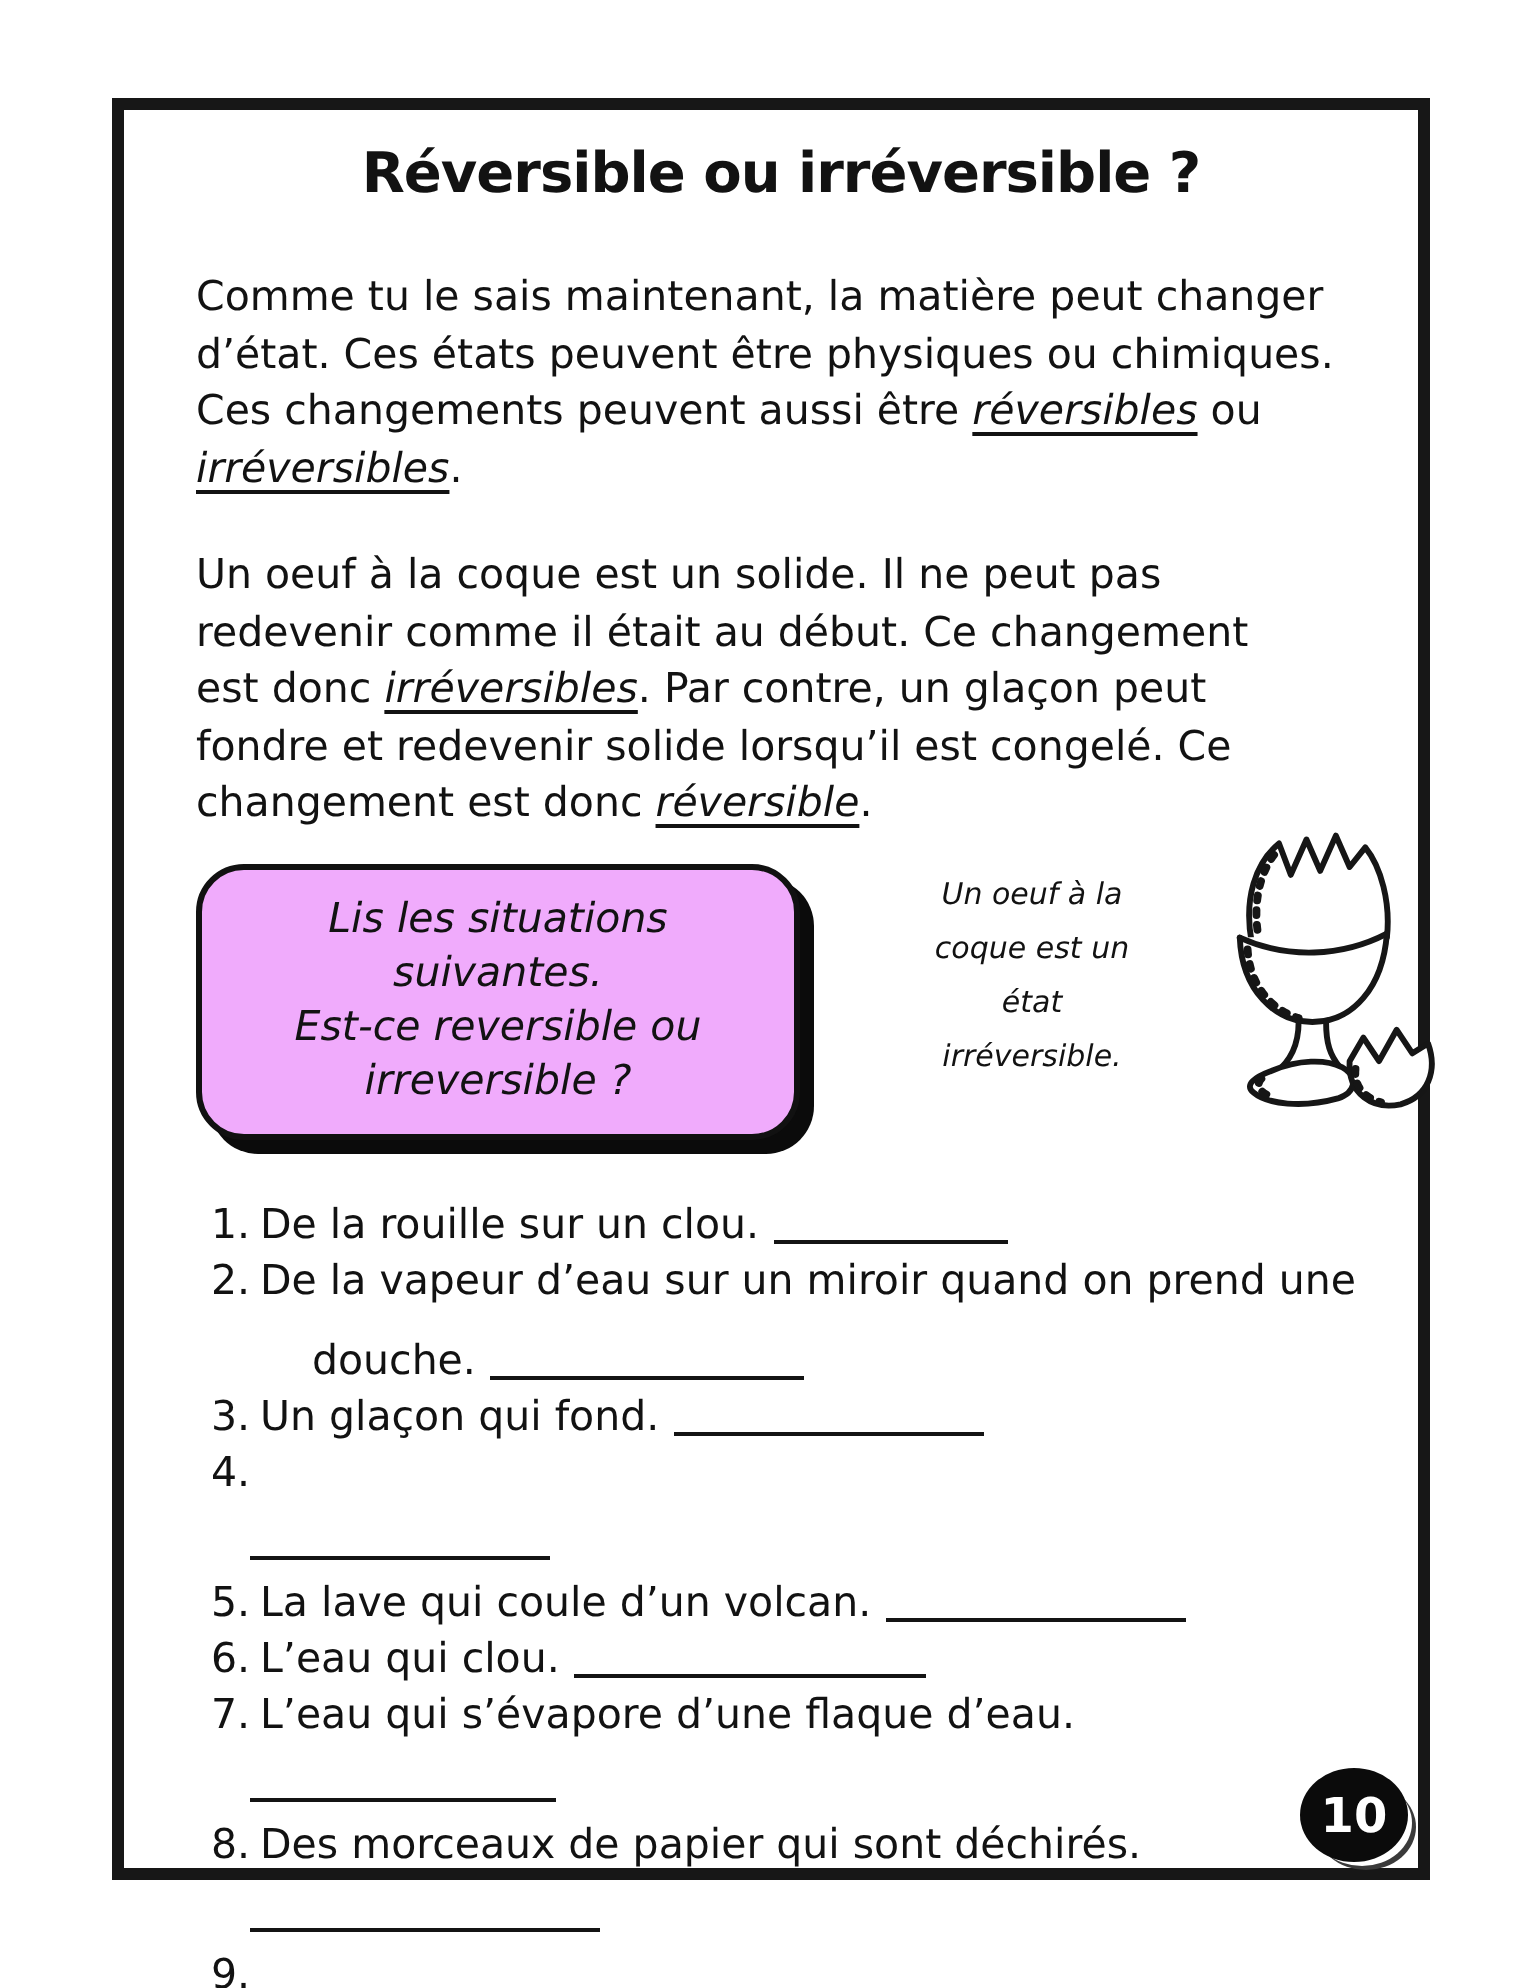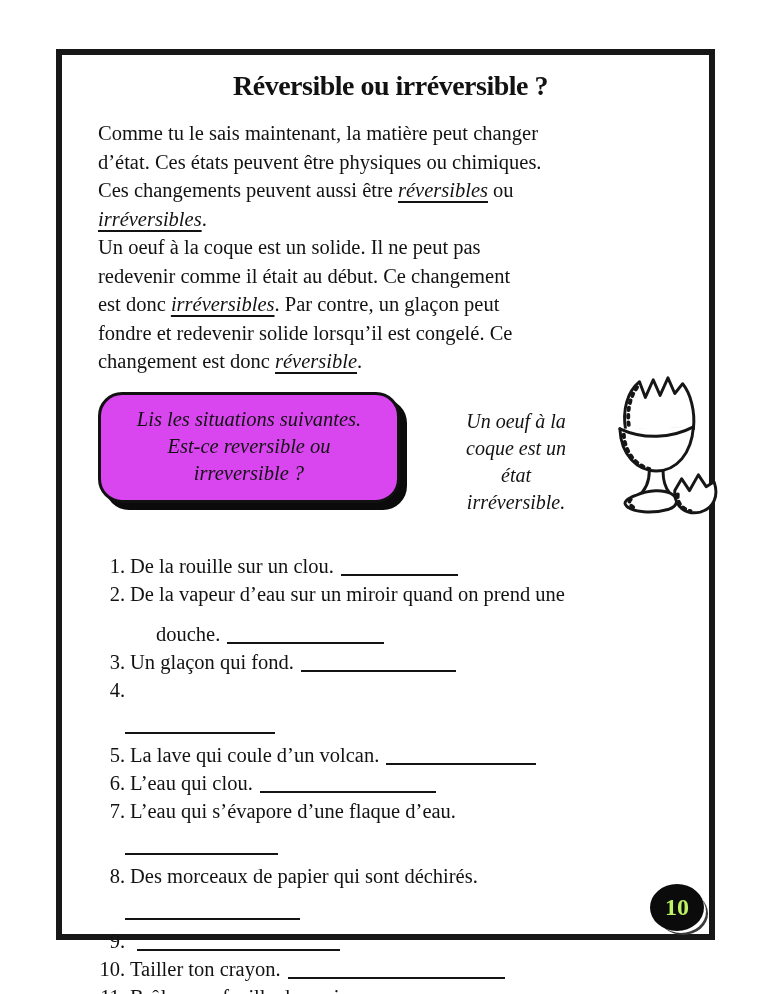--- a/index.html
+++ b/index.html
@@ -3,64 +3,64 @@
 <meta charset="utf-8">
 <style>
   html,body { margin:0; padding:0; }
   body {
     width:768px; height:994px; background:#ffffff; position:relative;
     font-family:"DejaVu Sans","Liberation Sans",sans-serif; color:#121212;
     overflow:hidden;
   }
   .frame {
     position:absolute; left:56px; top:49px; width:647px; height:879px;
-    border:6px solid #171717; background:#fff;font-family:Liberation Serif, serif;
+    border:6px solid #171717; background:#fff;
   }
   .content { padding:0 26px 0 36px; }
   .title {
     text-align:center; font-weight:bold; font-size:28px; margin-top:15px;
     letter-spacing:-0.5px;
   }
   .para {
     font-size:20.5px; line-height:28.5px; white-space:pre-line; margin:0;
   }
-  .para1 { margin-top:17px; }
-  .para2 { margin-top:0; }
+  .para1 { margin-top:31px; }
+  .para2 { margin-top:25px; }
   .em-u {
     font-style:italic; text-decoration:underline;
     text-decoration-thickness:2px; text-underline-offset:4px;
   }
   .mid-row { display:flex; align-items:flex-start; margin-top:16px; }
   .bubble {
     width:280px; flex:none;
     border:3.5px solid #111; border-radius:24px;
     box-shadow:7px 7px 0 #0b0b0b;
     padding:11px 8px 13px 8px; text-align:center;
     font-style:italic; font-size:20.5px; line-height:27px; white-space:pre-line;
-    background:#d946ef;
+    background:#f0abfc;
   }
   .egg-caption {
-    width:160px; flex:none; margin-left:36px; margin-top:16px;
-    text-align:center; font-style:italic; font-size:20px; line-height:27px;
+    width:160px; flex:none; margin-left:36px; margin-top:2px;
+    text-align:center; font-style:italic; font-size:15px; line-height:27px;
     white-space:pre-line;
   }
   .egg-art { flex:none; margin-left:10px; margin-top:-24px; }
   .situations { margin-top:28px; font-size:20.5px; margin-left:-13px; }
   .l-row { display:flex; align-items:baseline; line-height:28px; min-height:28px; }
   .l-row.gap { margin-top:6px; margin-bottom:3px; }
   .l-num { width:40px; flex:none; text-align:right; padding-right:5px; }
   .l-text { white-space:nowrap; }
   .l-blank {
     display:inline-block; flex:none; align-self:flex-end;
     border-bottom:2.5px solid #141414; height:16px;
     margin-left:7px; margin-bottom:4px;
   }
   .page-badge {
     position:absolute; right:5px; bottom:3px; width:54px; height:47px;
-    background:#0b0b0b; border-radius:50%; color:#bef264;
+    background:#0b0b0b; border-radius:50%; color:#ffffff;
     display:flex; align-items:center; justify-content:center;
     font-size:24px; font-weight:bold;
     box-shadow:4px 4px 0 -2px #ffffff, 6px 6px 0 -2px #3a3a3a;
   }
   svg .ln { fill:none; stroke:#161616; stroke-width:3; stroke-linejoin:round; stroke-linecap:round; }
   svg .fw { fill:#ffffff; }
   svg .hatch { stroke-dasharray:2.5 5; stroke-width:4; }
 </style>
 </head>
 <body>

